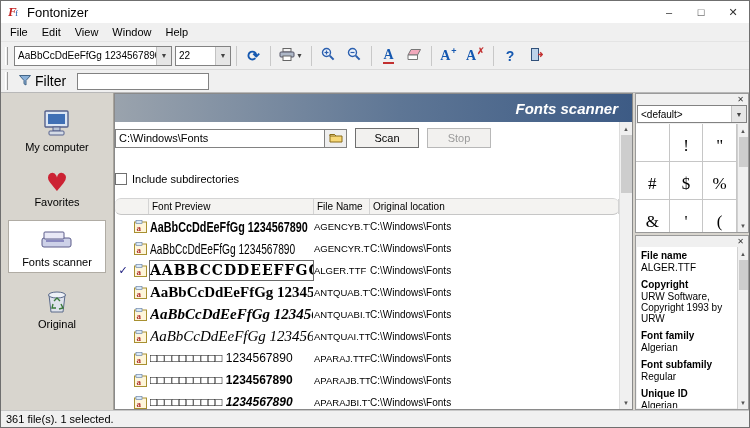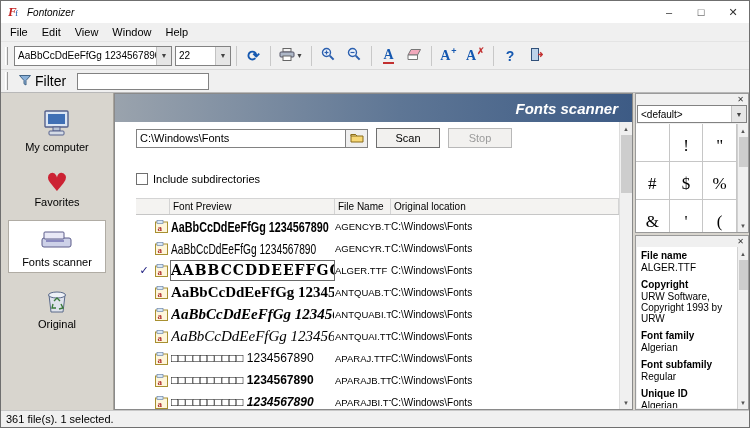--- a/index.html
+++ b/index.html
@@ -4,21 +4,21 @@
 <style>
   * { margin:0; padding:0; box-sizing:border-box; }
   html,body { background:#bfbfbf; }
   body { font-family:"Liberation Sans", sans-serif; font-size:11px; color:#000; }
 
   .window { position:relative; width:750px; height:428px; background:#f0f0f0;
             border:1px solid #6f6f6f; display:flex; flex-direction:column; overflow:hidden; }
 
   
   .titlebar { height:22px; background:#fff; display:flex; align-items:center; padding-left:6px; gap:5px; flex:0 0 auto; }
-  .titlebar .title { font-size:10px;font-style:italic; }
+  .titlebar .title { font-size:13px; }
   .win-controls { margin-left:auto; display:flex; height:100%; }
   .wbtn { width:32px; display:flex; align-items:center; justify-content:center; font-size:11px; color:#333; cursor:default; }
 
   
   .menubar { height:19px; background:#f0f0f0; display:flex; align-items:center; padding-left:2px; border-bottom:1px solid #e4e4e4; }
   .menu-item { padding:8px 7px; }
 
   
   .toolbar { height:28px; display:flex; align-items:center; gap:3px; padding:2px 4px; border-bottom:1px solid #dadada; }
   .gripper { width:3px; height:18px; border-left:1px solid #fff; border-right:1px solid #9a9a9a; margin-right:3px; }
@@ -50,32 +50,32 @@
   .side-item.selected { background:#fff; border-color:#b0aca4; }
   .side-label { font-size:11px; }
   .heart { color:#cc2233; font-size:25px; line-height:23px; font-family:"DejaVu Sans",sans-serif; }
 
   
   .main { flex:1; background:#fff; border:1px solid #8a8a8a; display:flex; flex-direction:column; min-width:0; }
   .panel-header { height:28px; background:linear-gradient(90deg,#9aa3ad 0%,#5e7695 55%,#3d5b85 100%);
                   display:flex; align-items:center; justify-content:flex-end; padding-right:14px;
                   color:#fff; font-size:15px; font-weight:bold; font-style:italic; flex:0 0 auto; }
   .main-body { flex:1; display:flex; min-height:0; }
-  .main-left { flex:1; display:flex; flex-direction:column; padding:6px 0 0 21px; min-width:0; }
+  .main-left { flex:1; display:flex; flex-direction:column; padding:6px 0 0 0; min-width:0; }
   .scan-controls { display:flex; align-items:center; }
   .path-input { width:210px; height:19px; border:1px solid #828282; font-size:11px; padding:0 3px; background:#fff; font-family:inherit; }
   .browse-btn { width:22px; height:19px; border:1px solid #828282; border-left:none; background:#efefef; display:flex; align-items:center; justify-content:center; }
   .btn { width:64px; height:20px; border:1px solid #6f6f6f; background:#f2f1ef; font-size:11px; margin-left:8px; font-family:inherit; }
   .btn.disabled { color:#9b9b9b; border-color:#b8b8b8; }
   .subdir-row { display:flex; align-items:flex-start; gap:5px; margin-top:25px; }
   .checkbox { width:12px; height:12px; border:1px solid #707070; background:#fff; flex:0 0 auto; }
 
   
   .table { margin-top:13px; flex:1; display:flex; flex-direction:column; min-height:0; }
-  .thead { display:flex; height:17px; background:#f4f3f1; border-top:1px solid #d4d4d4; border-bottom:1px solid #c6c6c6; flex:0 0 auto; font-size:10px; }
+  .thead { display:flex; height:17px; background:#f4f3f1; border-top:1px solid #d4d4d4; border-bottom:1px solid #c6c6c6; flex:0 0 auto; font-size:10px;border-radius:6px; }
   .th { padding:2px 3px; border-right:1px solid #d4d4d4; white-space:nowrap; overflow:hidden; }
   .th-sel  { width:34px; flex:0 0 auto; }
   .th-prev { width:165px; flex:0 0 auto; }
   .th-file { width:56px; flex:0 0 auto; }
   .th-loc  { flex:1; }
   .tbody { flex:1; overflow:hidden; background:#fff; }
   .trow { display:flex; align-items:center; height:22px; }
   .cell-sel  { width:16px; text-align:center; font-size:11px; color:#14147a; flex:0 0 auto; }
   .cell-icon { width:18px; display:flex; justify-content:center; flex:0 0 auto; }
   .prev-cell { width:165px; height:21px; overflow:hidden; display:flex; align-items:center; border:1px solid transparent; flex:0 0 auto; }

